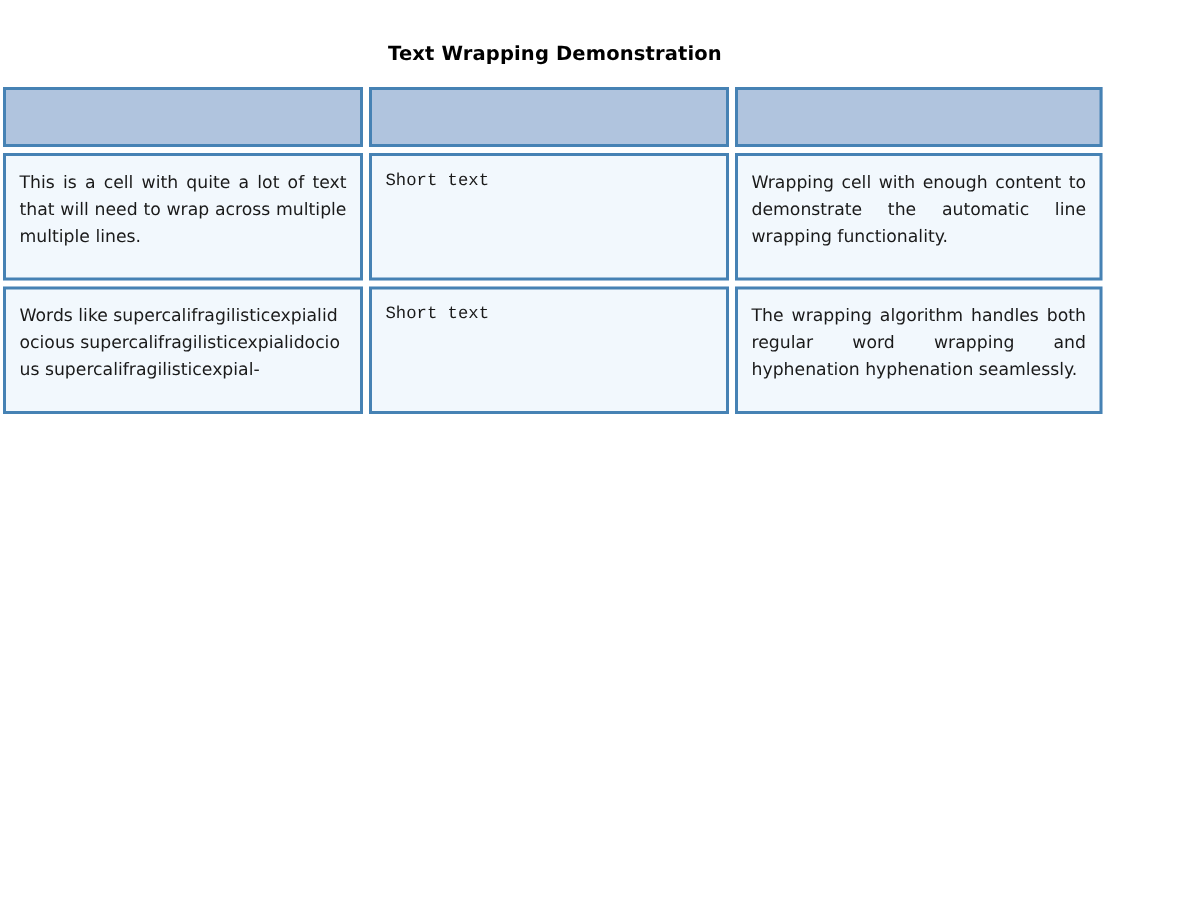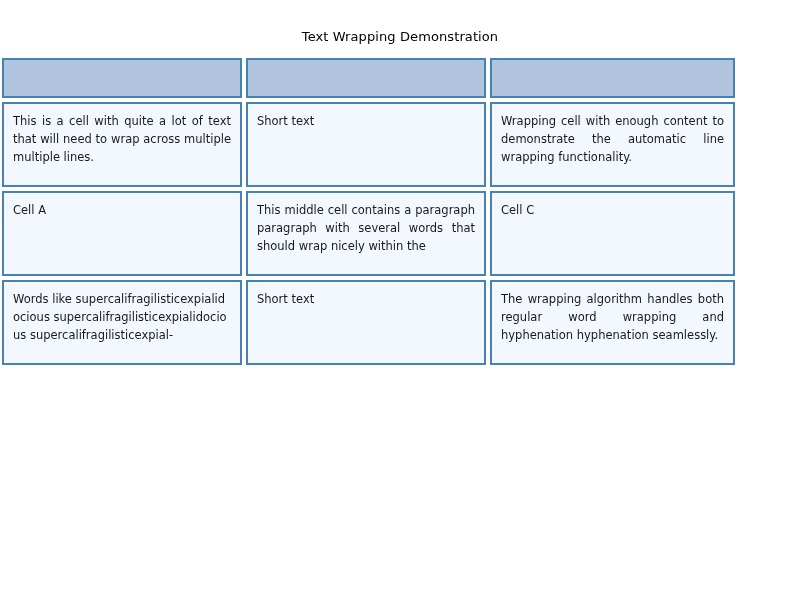--- a/index.html
+++ b/index.html
@@ -15,24 +15,23 @@
     position: relative;
   }
 
   #page-title {
     position: absolute;
     left: 0;
     top: 29px;
     width: 740px;
     text-align: center;
     font-size: 13px;
-    font-weight: normal;
+    font-weight: bold;
     color: #000000;
     letter-spacing: 0.1px;
-    padding-left: 30px;
   }
 
   #wrap-table {
     position: absolute;
     left: 2px;
     top: 58px;
     width: 736px;
     border-collapse: separate;
     border-spacing: 4px 4px;
     table-layout: fixed;
@@ -78,20 +77,21 @@
     word-break: normal;
     overflow: hidden;
     max-height: 66px;
   }
   .cell-text.nowrapword {
     word-break: break-all;
     text-align: left;
   }
   .cell-text.plain {
     text-align: center;
+    font-family: Liberation Mono, monospace;
   }
 </style>
 </head>
 <body>
 
 <div id="page-title">Text Wrapping Demonstration</div>
 
 <table id="wrap-table">
   <colgroup>
     <col class="c1">
@@ -118,31 +118,20 @@
       </td>
       <td>
         <span class="cell-text plain">Short text</span>
       </td>
       <td>
         <span class="cell-text">Wrapping cell with enough content to demonstrate the automatic line wrapping functionality.</span>
       </td>
     </tr>
     <tr>
       <td>
-        <span class="cell-text plain">Cell A</span>
-      </td>
-      <td>
-        <span class="cell-text">This middle cell contains a paragraph paragraph with several words that should wrap nicely within the</span>
-      </td>
-      <td>
-        <span class="cell-text plain">Cell C</span>
-      </td>
-    </tr>
-    <tr>
-      <td>
         <span class="cell-text nowrapword">Words like supercalifragilisticexpialidocious supercalifragilisticexpialidocious supercalifragilisticexpial-</span>
       </td>
       <td>
         <span class="cell-text plain">Short text</span>
       </td>
       <td>
         <span class="cell-text">The wrapping algorithm handles both regular word wrapping and hyphenation hyphenation seamlessly.</span>
       </td>
     </tr>
   </tbody>

